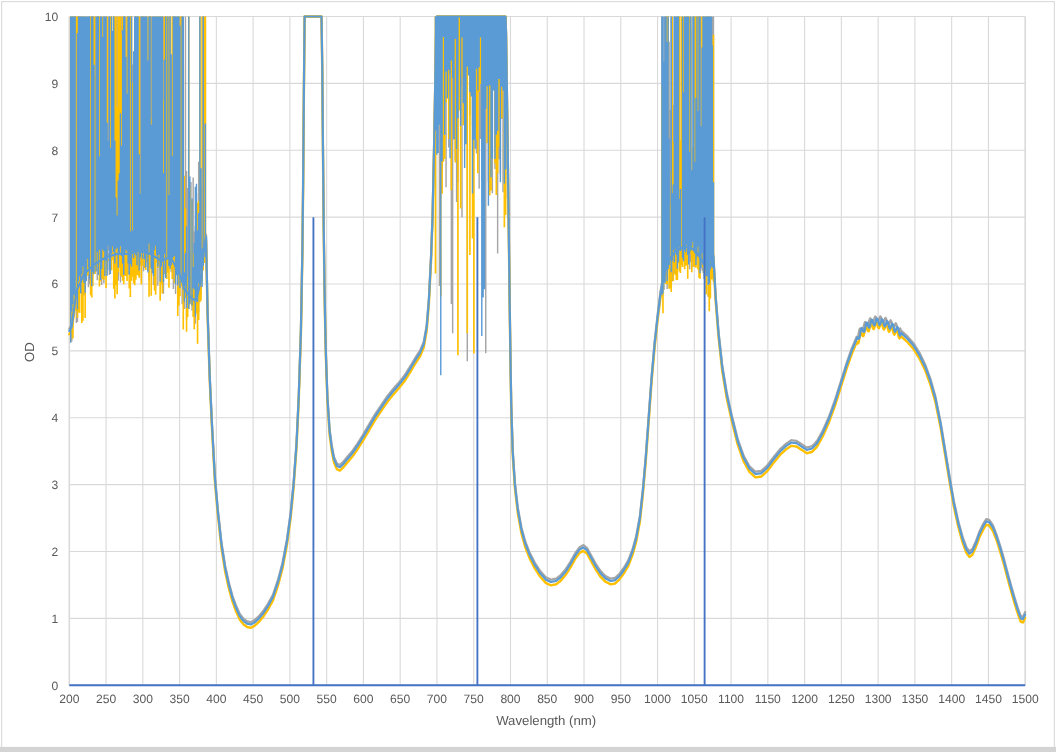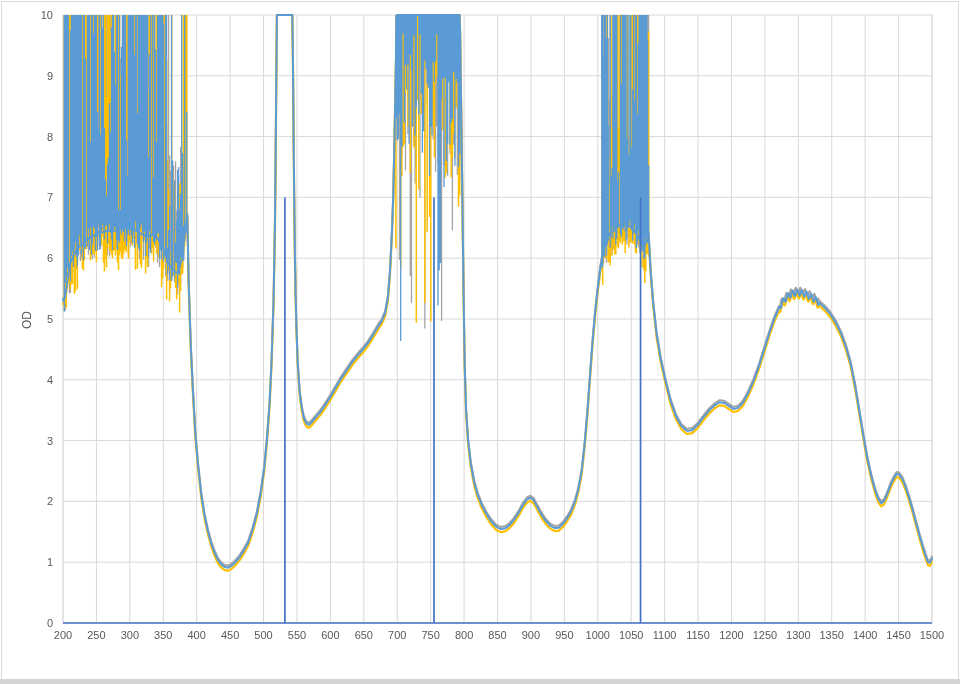--- a/index.html
+++ b/index.html
@@ -116,15 +116,16 @@
           <text x="52" y="382.8">4</text>
           <text x="52" y="322">5</text>
           <text x="52" y="261.2">6</text>
           <text x="52" y="200.39999999999998">7</text>
           <text x="52" y="139.60000000000002">8</text>
           <text x="52" y="78.79999999999995">9</text>
           <text x="52" y="18">10</text>
         </g>
       </svg>
     <div class="ytitle">OD</div>
+    <div class="xtitle">Wavelength (nm)</div>
   </div>
   <div class="bottom-strip"></div>
 </div>
 
 </body></html>

